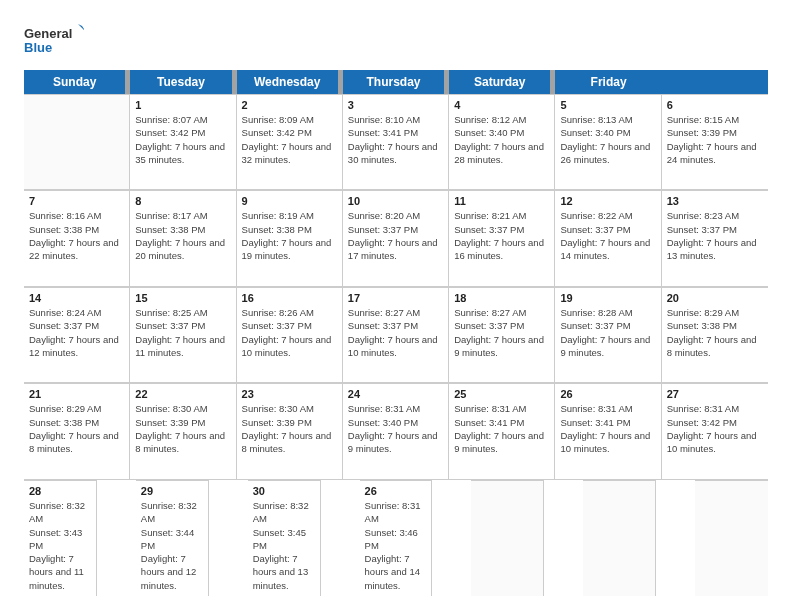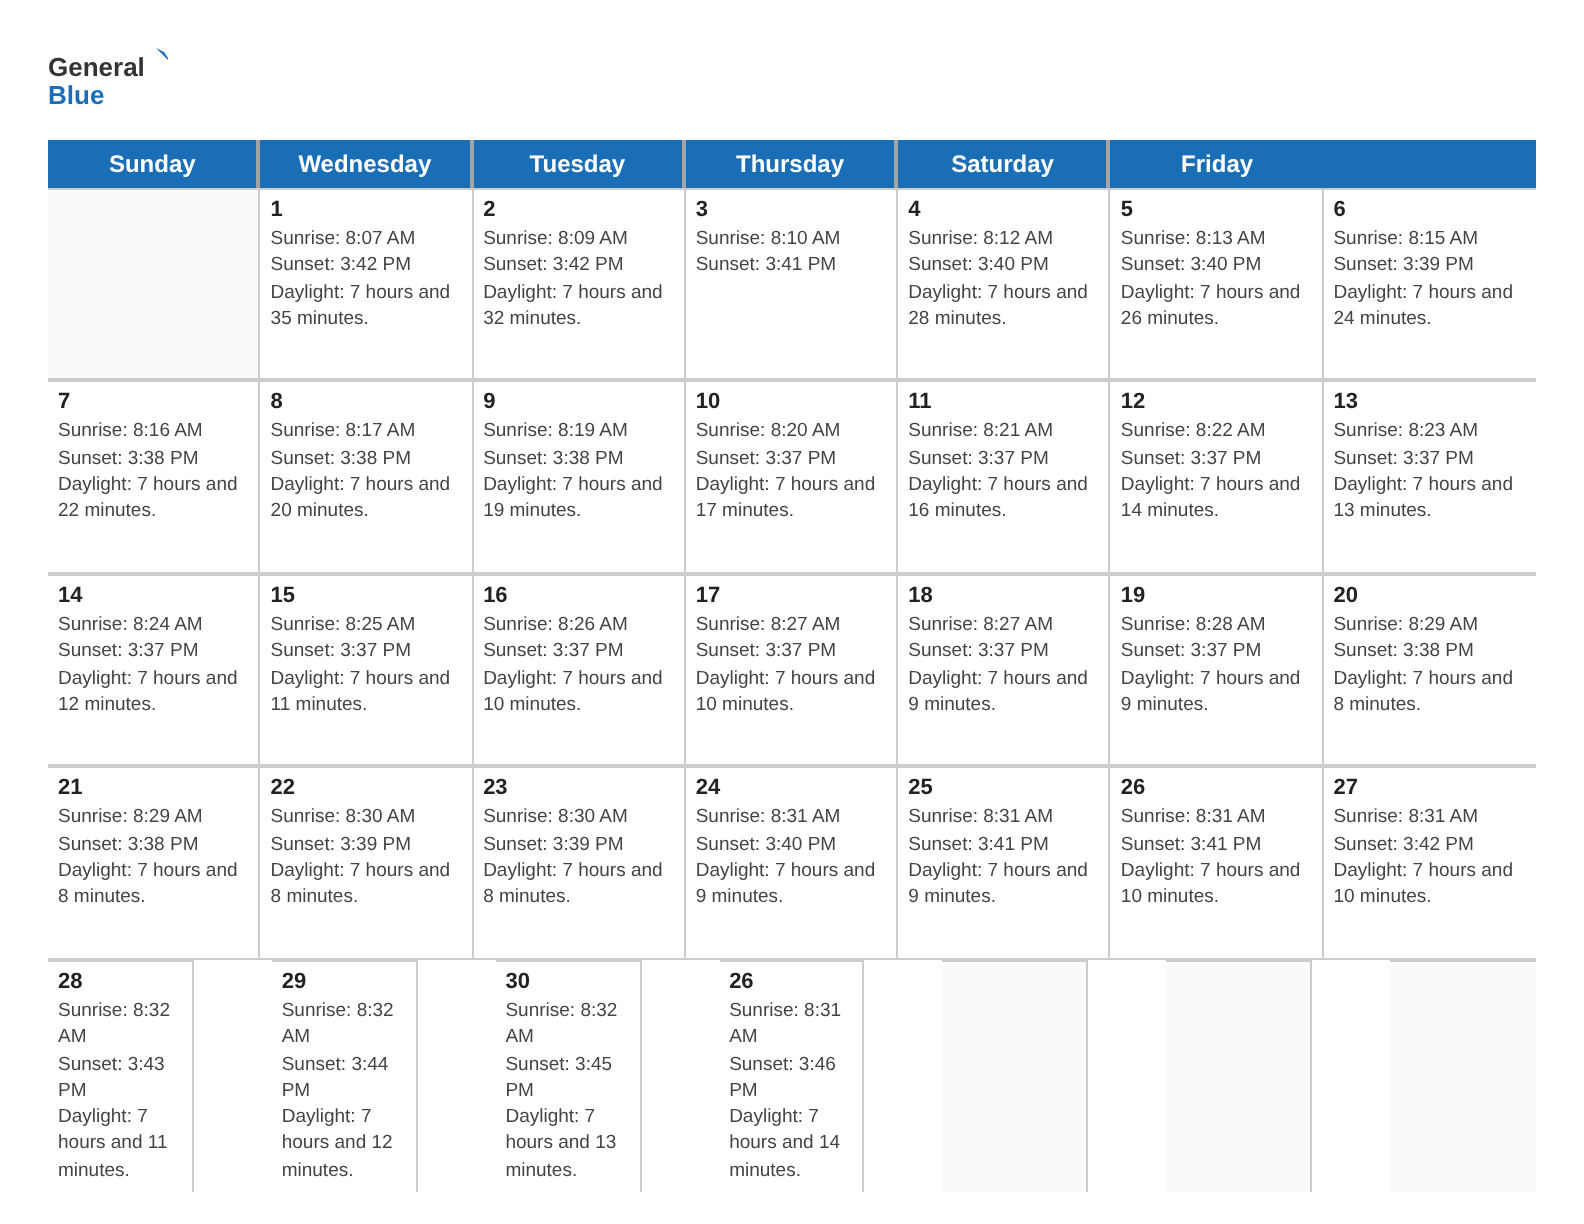--- a/index.html
+++ b/index.html
@@ -50,21 +50,21 @@
       display: grid;
       grid-template-columns: repeat(7, 1fr);
       background: #1a6eb5;
     }
     .cal-header-cell {
       color: #fff;
       font-size: 12px;
       font-weight: bold;
       text-align: center;
       padding: 5px 2px;
-      border-right: 2px solid #a3a3a3;
+      border-right: 5px solid #a3a3a3;
     }
     .cal-header-cell:last-child {
       border-right: none;
     }
     .cal-body {
       flex: 1;
       display: flex;
       flex-direction: column;
     }
     .cal-row {
@@ -117,22 +117,22 @@
   </div>
     <div class="title-block">
       <div class="month-title"></div>
       <div class="location"></div>
     </div>
   </div>
 
   <div class="calendar">
     <div class="cal-header">
     <div class="cal-header-cell">Sunday</div>
+        <div class="cal-header-cell">Tuesday</div>
         <div class="cal-header-cell">Wednesday</div>
-        <div class="cal-header-cell">Tuesday</div>
         <div class="cal-header-cell">Thursday</div>
         <div class="cal-header-cell">Saturday</div>
         <div class="cal-header-cell">Friday</div>
       </div>
     <div class="cal-body">
     <div class="cal-row">
           <div class="cal-cell empty"></div>
           <div class="cal-cell">
           <div class="day-num">1</div>
           <div class="cell-line">Sunrise: 8:07 AM</div>
@@ -142,20 +142,21 @@
           <div class="cal-cell">
           <div class="day-num">2</div>
           <div class="cell-line">Sunrise: 8:09 AM</div>
           <div class="cell-line">Sunset: 3:42 PM</div>
           <div class="cell-line">Daylight: 7 hours and 32 minutes.</div>
         </div>
           <div class="cal-cell">
           <div class="day-num">3</div>
           <div class="cell-line">Sunrise: 8:10 AM</div>
           <div class="cell-line">Sunset: 3:41 PM</div>
+          <div class="cell-line">Daylight: 7 hours and 30 minutes.</div>
         </div>
           <div class="cal-cell">
           <div class="day-num">4</div>
           <div class="cell-line">Sunrise: 8:12 AM</div>
           <div class="cell-line">Sunset: 3:40 PM</div>
           <div class="cell-line">Daylight: 7 hours and 28 minutes.</div>
         </div>
           <div class="cal-cell">
           <div class="day-num">5</div>
           <div class="cell-line">Sunrise: 8:13 AM</div>

